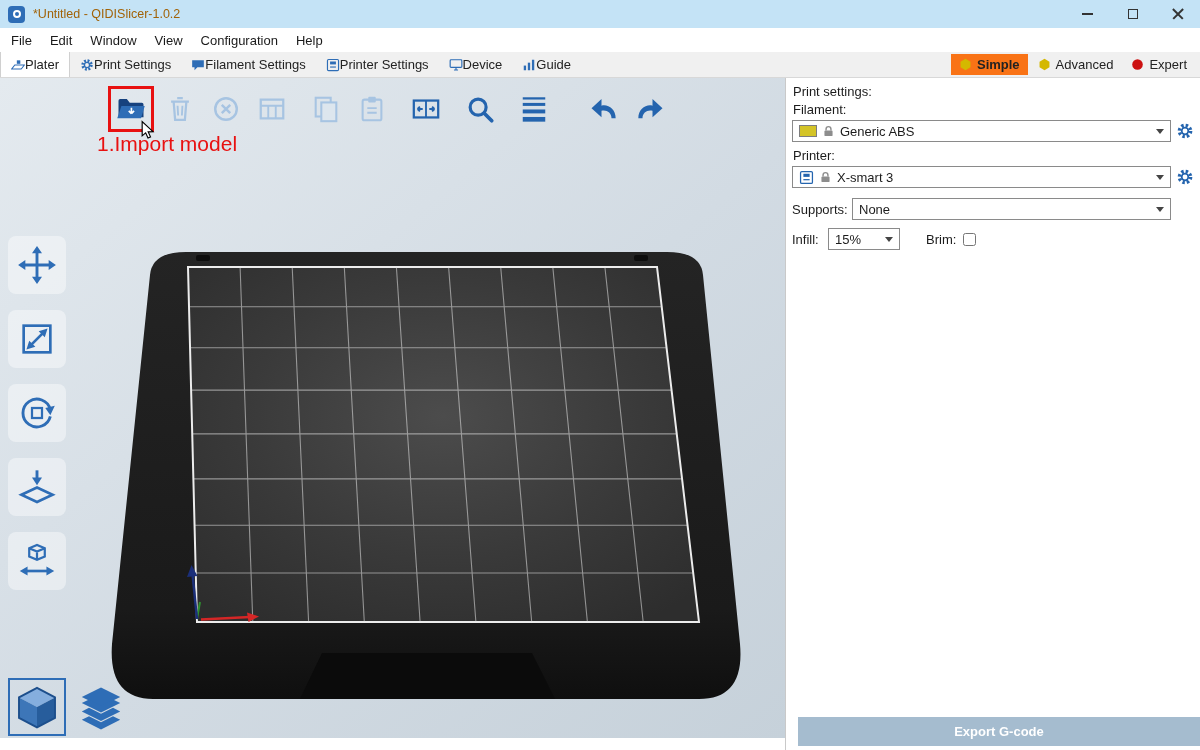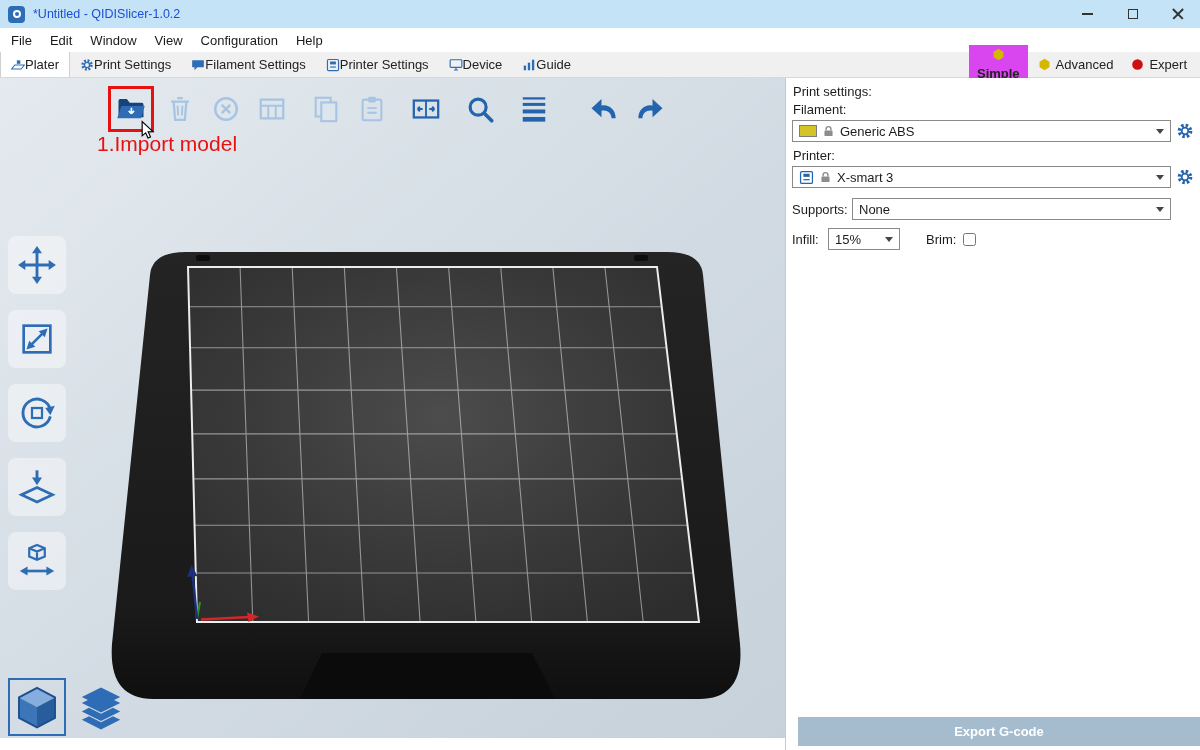--- a/index.html
+++ b/index.html
@@ -4,41 +4,41 @@
 <style>
   * { box-sizing: border-box; margin: 0; padding: 0; }
   html,body { width:1200px; height:750px; }
   body { font-family:"Liberation Sans", sans-serif; background:#fff; overflow:hidden; }
   .app { position:relative; width:1200px; height:750px; background:#fff; overflow:hidden; }
 
   
   .titlebar { height:28px; background:#c4e3f6; display:flex; align-items:center; padding-left:8px; }
   .app-logo { width:17px; height:17px; border-radius:4px; background:#2e6db6; display:grid; place-items:center; }
   .app-logo span { width:8px; height:8px; border:2px solid #fff; border-radius:50%; display:block; }
-  .win-title { color:#1d4ed8; font-size:12.5px; margin-left:8px; }
+  .win-title { color:#a16207; font-size:12.5px; margin-left:8px; }
   .win-controls { margin-left:auto; display:flex; height:100%; }
   .win-btn { width:45px; display:grid; place-items:center; }
   .glyph-min { width:11px; height:1.5px; background:#333; display:block; }
   .glyph-max { width:10px; height:10px; border:1.4px solid #333; display:block; }
   .glyph-close { position:relative; width:12px; height:12px; display:block; }
   .glyph-close::before,.glyph-close::after { content:""; position:absolute; left:-1px; top:5px; width:14px; height:1.5px; background:#333; }
   .glyph-close::before { transform:rotate(45deg); } .glyph-close::after { transform:rotate(-45deg); }
 
   
   .menubar { height:24px; background:#fff; display:flex; align-items:center; padding-left:2px; font-size:13px; color:#1a1a1a; }
   .menu-item { padding:0 9px; height:100%; display:flex; align-items:center; }
 
   
   .tabbar { height:26px; background:#f0f0f0; border-bottom:1px solid #d8d8d8; display:flex; align-items:stretch; font-size:13px; }
   .tab { display:flex; align-items:center; padding:0 10px; color:#222; }
   .tab.active { background:#fff; border-left:1px solid #d0d0d0; border-right:1px solid #d0d0d0; }
   .ticon { width:14px; height:14px; color:#2e6db6; }
   .modes { margin-left:auto; display:flex; align-items:center; gap:2px; padding-right:5px; }
   .mode { display:flex; align-items:center; gap:5px; padding:3px 8px; color:#222; }
-  .mode.active { background:#d946ef; font-weight:bold;flex-direction:column; }
+  .mode.active { background:#f97316; font-weight:bold; }
   .micon { width:13px; height:13px; }
 
   
   .main { display:flex; height:672px; }
   .viewport { position:relative; width:785px; height:672px; }
   .vp-bg { position:absolute; left:0; top:0; width:785px; height:660px;
            background:linear-gradient(140deg,#e4eaef 0%,#d2dbe3 55%,#c6d1da 100%); }
   .vp-strip { position:absolute; left:0; top:660px; width:785px; height:12px; background:#fff; }
   .bed-svg { position:absolute; left:0; top:0; }
 

